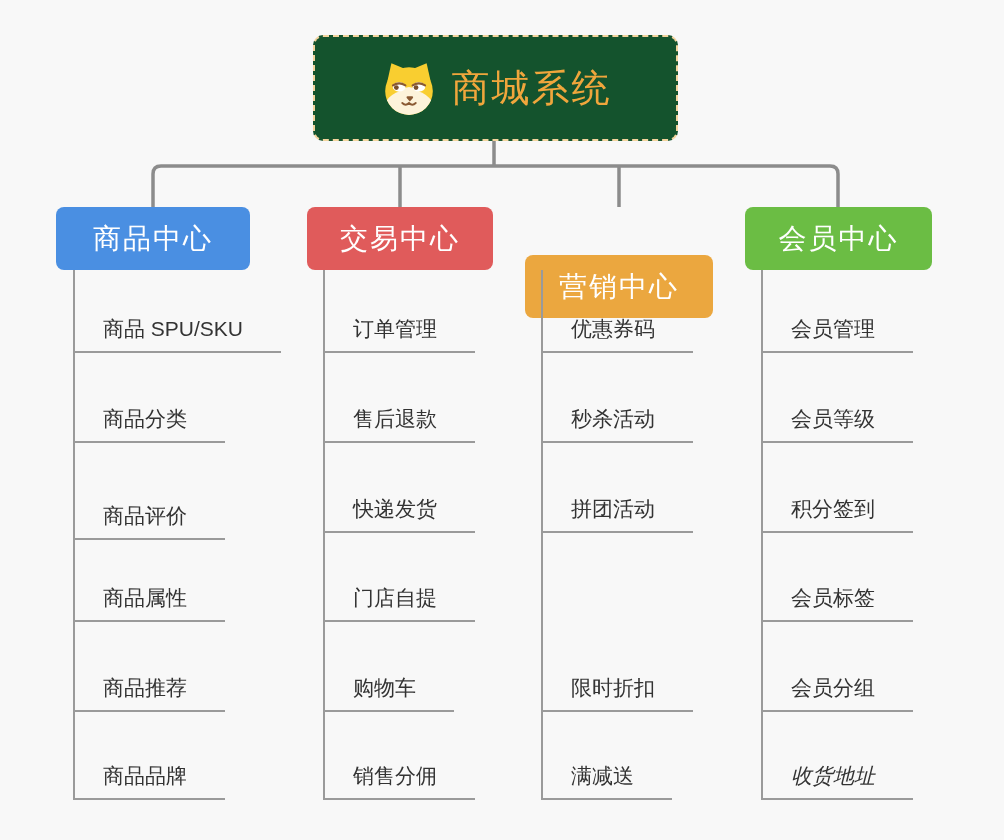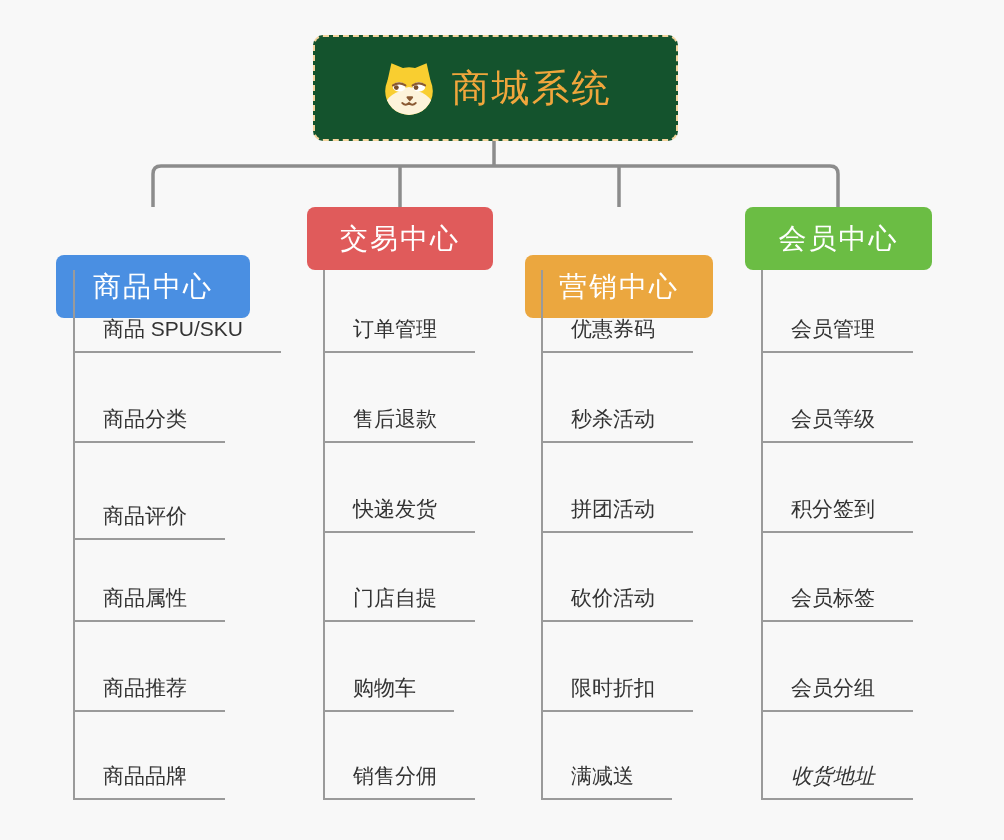--- a/index.html
+++ b/index.html
@@ -113,21 +113,21 @@
         <circle cx="34.8" cy="27.6" r="2.3" fill="#7a4f2c"></circle>
         <path d="M25,36 h6 a1,1 0 0 1 0.8,1.6 l-3,3.4 l-3-3.4 a1,1 0 0 1 0.8,-1.6 z" fill="#8a5a33"></path>
         <path d="M21.5,42.5 q3.2,3.2 6.5,0 q3.2,3.2 6.5,0" stroke="#8a5a33" stroke-width="1.8" fill="none" stroke-linecap="round"></path>
       </svg>
     </span>
     <span class="root-title">商城系统</span>
   </div>
 
   <div id="branches-mount">
   <div>
-    <div class="branch-box" style="left: 56px; width: 194px; background: rgb(74, 143, 226); margin-top: 48px;">
+    <div class="branch-box" style="left: 56px; width: 194px; background: rgb(74, 143, 226);">
       <span>商品中心</span>
     </div>
     <div class="child-column" style="left: 73px;">
       <div class="spine" style="height: 530px;"></div>
     <div class="node-item" style="top: 45px;">商品 SPU/SKU</div>
           <div class="node-item" style="top: 135px;">商品分类</div>
           <div class="node-item" style="top: 232px;">商品评价</div>
           <div class="node-item" style="top: 314px;">商品属性</div>
           <div class="node-item" style="top: 404px;">商品推荐</div>
           <div class="node-item" style="top: 492px;">商品品牌</div>
@@ -151,21 +151,20 @@
 
   <div>
     <div class="branch-box" style="left: 525px; width: 188px; background: rgb(235, 167, 63); margin-top: 48px;">
       <span>营销中心</span>
     </div>
     <div class="child-column" style="left: 541px;">
       <div class="spine" style="height: 530px;"></div>
     <div class="node-item" style="top: 45px;">优惠券码</div>
           <div class="node-item" style="top: 135px;">秒杀活动</div>
           <div class="node-item" style="top: 225px;">拼团活动</div>
-          <div class="node-item" style="top: 314px;">砍价活动</div>
           <div class="node-item" style="top: 404px;">限时折扣</div>
           <div class="node-item" style="top: 492px;">满减送</div>
         </div>
   </div>
 
   <div>
     <div class="branch-box" style="left: 745px; width: 187px; background: rgb(107, 189, 68);">
       <span>会员中心</span>
     </div>
     <div class="child-column" style="left: 761px;">

